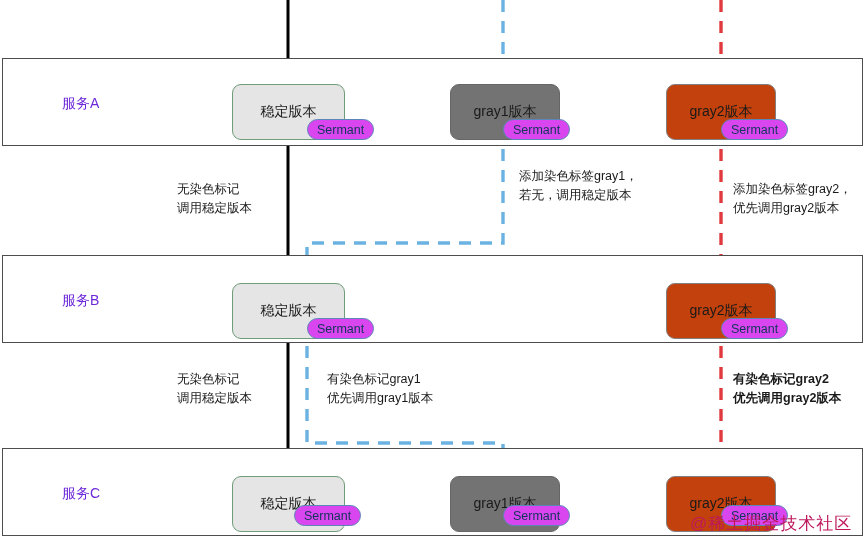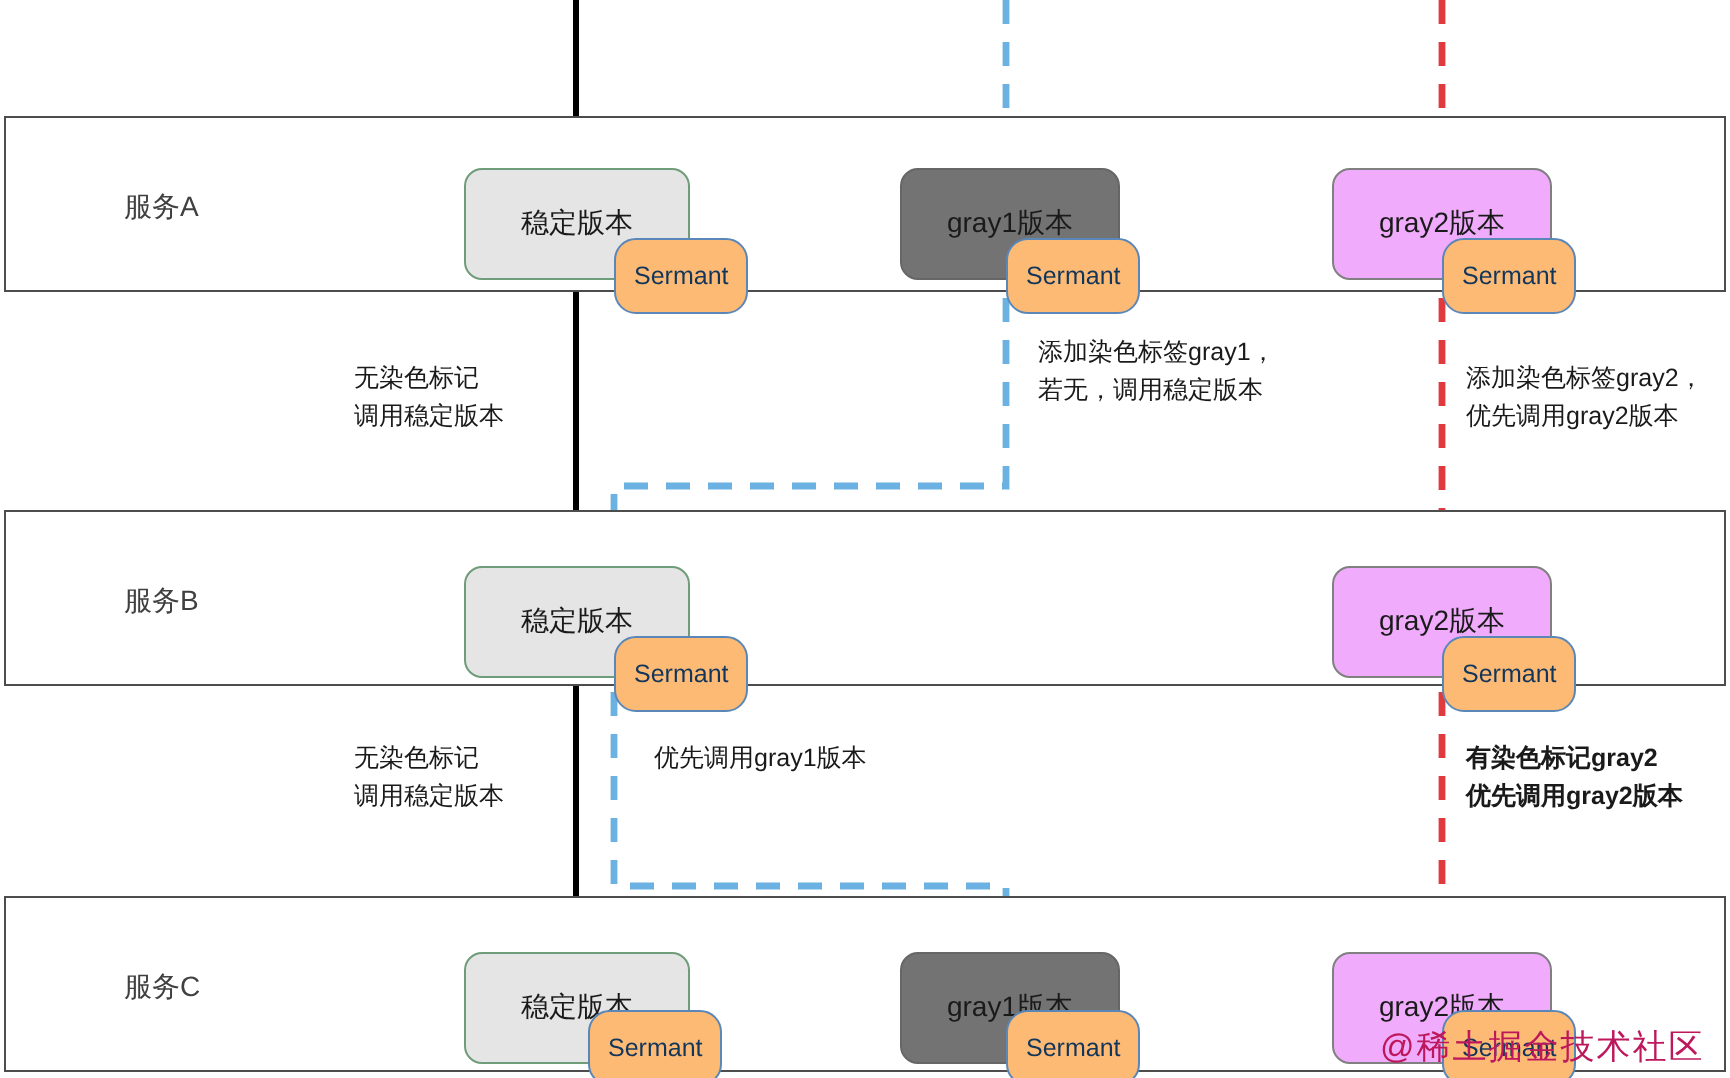--- a/index.html
+++ b/index.html
@@ -1,28 +1,28 @@
 <!DOCTYPE html>
 <html><head>
 <meta charset="utf-8">
 <style>
   html,body{margin:0;padding:0;background:#ffffff;}
   body{width:865px;height:539px;position:relative;overflow:hidden;
        font-family:"Liberation Sans","DejaVu Sans",sans-serif;}
   #stage{position:absolute;left:0;top:0;width:865px;height:539px;}
   svg.layer{position:absolute;left:0;top:0;width:865px;height:539px;}
   .lane{position:absolute;border:1.6px solid #4d4d4d;background:#ffffff;box-sizing:border-box;}
-  .lane-label{position:absolute;font-size:14px;color:#404040;white-space:nowrap;}
+  .lane-label{position:absolute;font-size:14px;color:#6d28d9;white-space:nowrap;}
   .vbox{position:absolute;box-sizing:border-box;border:1.4px solid #666666;border-radius:9px;
         display:flex;align-items:center;justify-content:center;font-size:14px;color:#1a1a1a;}
   .vbox.stable{background:#e5e5e5;border-color:#6f9c79;}
   .vbox.gray1{background:#737373;border-color:#666666;}
-  .vbox.gray2{background:#f0abfc;border-color:#808080;}
-  .sermant{position:absolute;box-sizing:border-box;background:#fdba74;border:1.3px solid #5b87b8;
-           border-radius:11px;height:38px;display:flex;align-items:center;justify-content:center;
+  .vbox.gray2{background:#c2410c;border-color:#808080;}
+  .sermant{position:absolute;box-sizing:border-box;background:#d946ef;border:1.3px solid #5b87b8;
+           border-radius:11px;height:21px;display:flex;align-items:center;justify-content:center;
            font-size:12.5px;color:#12355b;padding:0 9px;white-space:nowrap;}
   .note{position:absolute;font-size:12.5px;line-height:19px;color:#1a1a1a;white-space:nowrap;}
   .watermark{position:absolute;font-size:17px;color:#be185d;white-space:nowrap;letter-spacing:1px;}
 </style>
 </head>
 <body>
 
 <div id="stage">
 
   <svg class="layer" viewBox="0 0 865 539">
@@ -92,20 +92,21 @@
 
   <div class="vbox gray2" style="left:666px;top:283px;width:110px;height:56px;">gray2版本</div>
   <div class="sermant" style="left:721px;top:318px;">Sermant</div>
 
   <div class="note" style="left:177px;top:370px;">
     <div>无染色标记</div>
     <div>调用稳定版本</div>
   </div>
 
   <div class="note" style="left:327px;top:370px;">
+    <div>有染色标记gray1</div>
     <div>优先调用gray1版本</div>
   </div>
 
   <div class="note" style="left:733px;top:370px;font-weight:bold;">
     <div>有染色标记gray2</div>
     <div>优先调用gray2版本</div>
   </div>
 
   <div class="lane" style="left:2px;top:448px;width:861px;height:88px;"></div>
   <div class="lane-label" style="left:62px;top:485px;text-align:right;">服务C</div>

